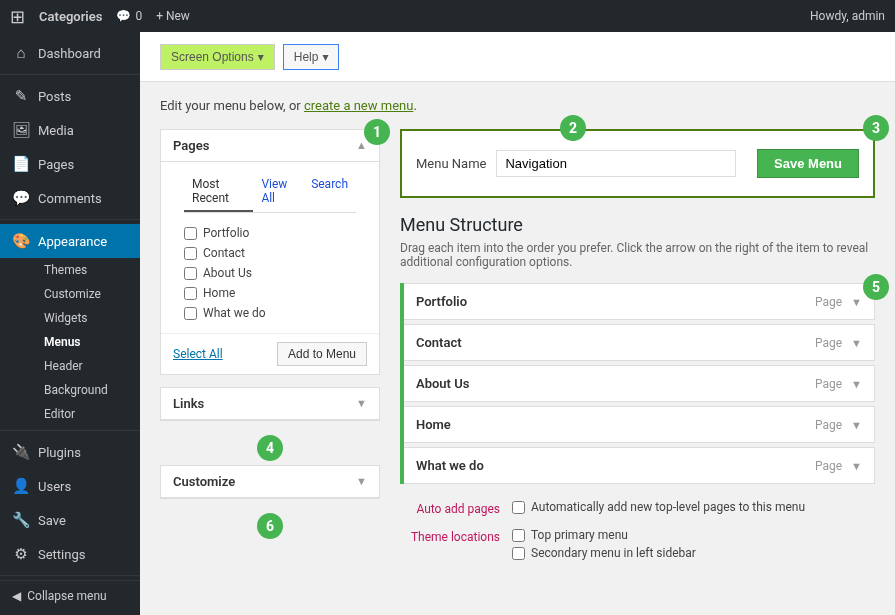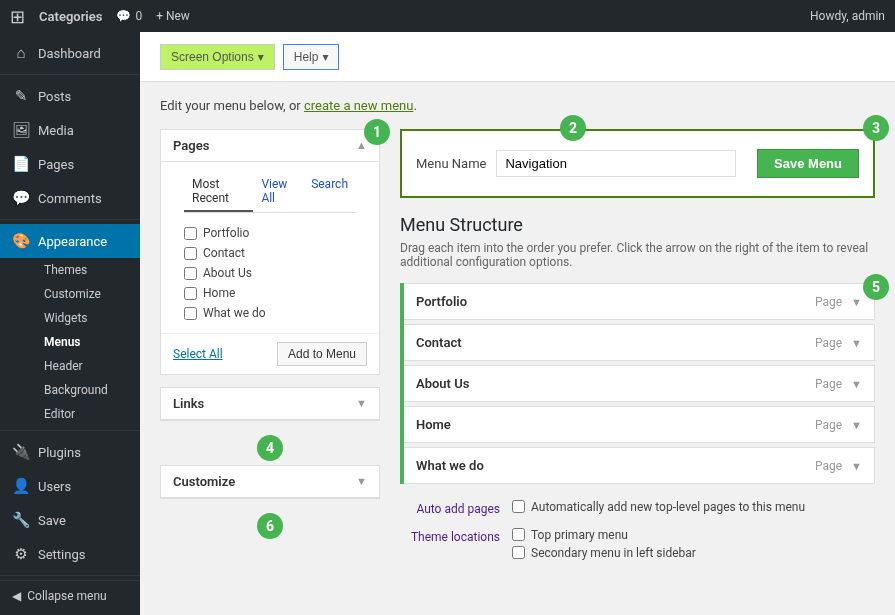--- a/index.html
+++ b/index.html
@@ -222,23 +222,23 @@
 
     
     .menu-settings-section { margin-top: 16px; }
     .settings-row {
       display: flex;
       align-items: flex-start;
       gap: 12px;
       margin-bottom: 10px;
       font-size: 12px;
     }
-    .settings-label { width: 100px; text-align: right; color: #4c1d95; font-size: 12px; padding-top: 2px; flex-shrink: 0; }
+    .settings-label { width: 100px; text-align: right; color: #be185d; font-size: 12px; padding-top: 2px; flex-shrink: 0; }
     .settings-content { flex: 1; }
-    .settings-option { display: flex; align-items: flex-start; gap: 6px; margin-bottom: 4px; }
+    .settings-option { display: flex; align-items: flex-end; gap: 6px; margin-bottom: 4px; }
     .settings-option input { margin: 0; }
 
     
     .badge {
       width: 26px; height: 26px;
       background: #46b450;
       border-radius: 50%;
       color: #fff;
       font-size: 14px;
       font-weight: 700;

